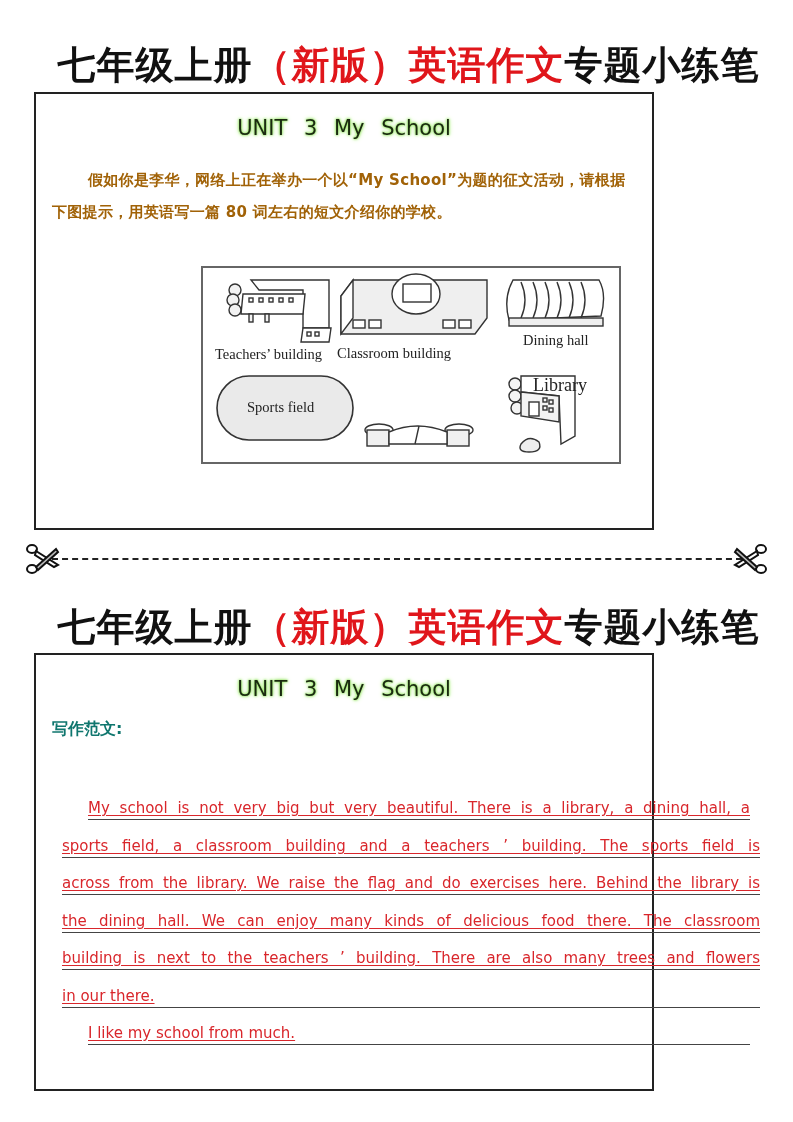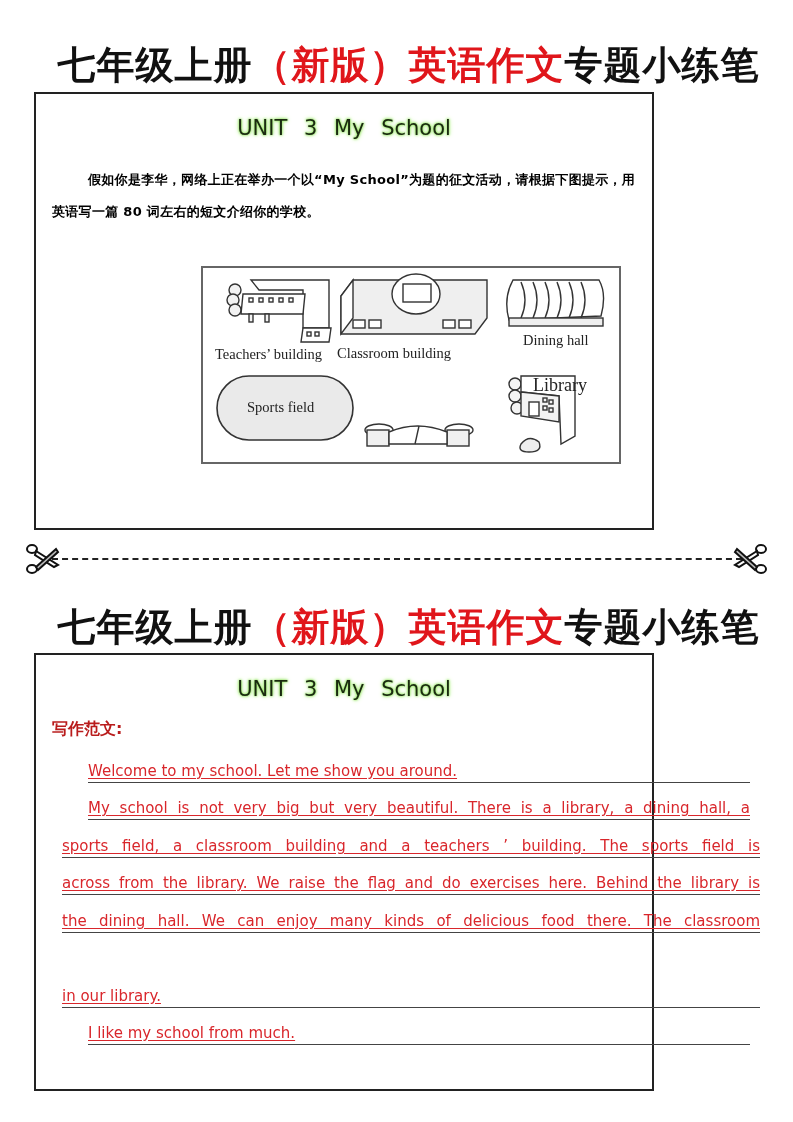--- a/index.html
+++ b/index.html
@@ -19,41 +19,41 @@
     border: 2px solid #222; background: #fff;
   }
   .unit-heading {
     position: absolute; left: 0; width: 100%; text-align: center;
     font-family: "DejaVu Sans", sans-serif; font-size: 21px; color: #1a2a10;
     word-spacing: 10px;
     text-shadow: 0 0 3px #9be86a, 0 0 5px #b8f08c, 0 0 2px #7fd94e;
   }
   .prompt {
     position: absolute; left: 16px; right: 14px;
-    font-size: 13px; line-height: 32px; color: #000000; font-weight: bold;
+    font-size: 15px; line-height: 32px; color: #a16207; font-weight: bold;
     text-indent: 36px; letter-spacing: 0.3px;
   }
 
   .figure {
     position: absolute; left: 165px; top: 172px; width: 420px; height: 198px;
     border: 2px solid #666; background: #fff;
   }
   .fig-label {
     position: absolute; font-family: "Liberation Serif", "DejaVu Serif", serif;
     font-size: 14.5px; color: #222; white-space: nowrap;
   }
 
   .cut-line {
     position: absolute; left: 52px; top: 558px; width: 690px; height: 0;
     border-top: 2px dashed #222;
   }
   .scissors { position: absolute; top: 543px; width: 36px; height: 32px; }
 
   .sample-label {
-    position: absolute; left: 16px; top: 64px; font-size: 16px; font-weight: bold; color: #b91c1c;
+    position: absolute; left: 16px; top: 64px; font-size: 16px; font-weight: bold; color: #0f766e;
   }
   .essay-line {
     position: absolute; left: 26px; width: 698px; height: 24px;
     border-bottom: 1.5px solid #444;
     font-family: "DejaVu Sans", sans-serif; font-size: 15px; color: #d9262b;
     line-height: 24px; white-space: nowrap; text-decoration: underline;
     text-decoration-color: #d9262b; text-underline-offset: 2px;
   }
   .essay-line.indent { padding-left: 36px; }
   .essay-line.justify { text-align: justify; text-align-last: justify; }
@@ -166,20 +166,20 @@
 </svg>
 
 <div class="page-title" style="top:602px;">
   <span class="black">七年级上册</span><span class="red">（新版）英语作文</span><span class="black">专题小练笔</span>
 </div>
 
 <div class="box" style="top:653px; height:438px;">
   <div class="unit-heading" style="top:22px;">UNIT 3   My   School</div>
   <div class="sample-label">写作范文:</div>
 
-  <div class="essay-line indent" style="top:104px; left:52px; width:662px; padding-left:0;">Welcome to my school. Let me show you around.</div>
   <div class="essay-line justify" style="top:141px; left:52px; width:662px;">My school is not very big but very beautiful. There is a library, a dining hall, a</div>
   <div class="essay-line justify" style="top:179px;">sports field, a classroom building and a teachers ’  building. The sports field is</div>
   <div class="essay-line justify" style="top:216px;">across from the library. We raise the flag and do exercises here. Behind the library is</div>
   <div class="essay-line justify" style="top:254px;">the dining hall. We can enjoy many kinds of delicious food there. The classroom</div>
-  <div class="essay-line" style="top:329px;">in our library.</div>
+  <div class="essay-line justify" style="top:291px;">building is next to the teachers ’  building. There are also many trees and flowers</div>
+  <div class="essay-line" style="top:329px;">in our there.</div>
   <div class="essay-line" style="top:366px; left:52px; width:662px;">I like my school from much.</div>
 </div>
 
 </body></html>

